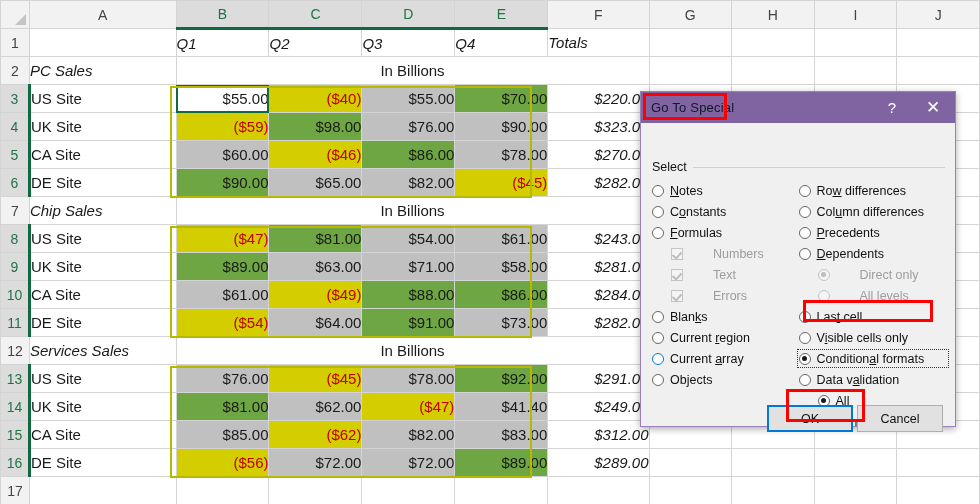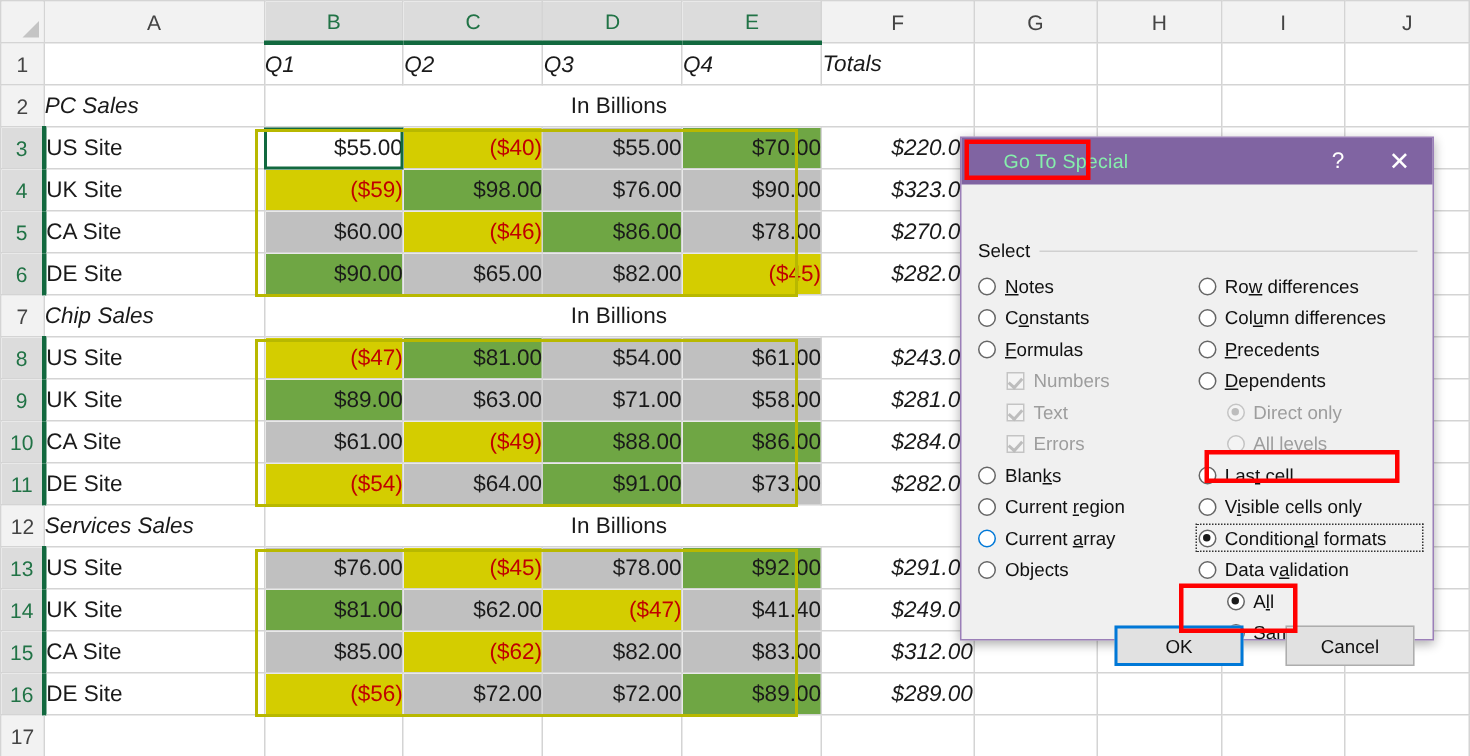--- a/index.html
+++ b/index.html
@@ -118,23 +118,23 @@
     border: 1px solid #9b7fb8;
     box-shadow: 0 2px 7px rgba(0,0,0,.33);
   }
   #titlebar {
     height: 31px;
     background: #8064a2;
     display: flex; align-items: center;
     position: relative;
   }
   #dlg-title {
-    color: #86efac;
+    color: #0f172a;
     font-size: 13px;
-    padding-left: 28px;
+    padding-left: 10px;
     letter-spacing: .2px;
   }
   .title-btns {
     margin-left: auto;
     display: flex; align-items: center;
     height: 31px;
   }
   .title-btn {
     width: 38px; height: 31px;
     display: flex; align-items: center; justify-content: center;
@@ -165,21 +165,21 @@
   .col-right { width: 150px; }
 
   .opt {
     display: flex; align-items: center;
     height: 21px;
     font-size: 12.5px;
     color: #111;
     position: relative;
   }
   .opt.indent { padding-left: 19px; }
-  .opt.dim { color: #9d9d9d; }
+  .opt.dim { color: #9d9d9d; gap: 24px; }
 
   .radio {
     width: 12px; height: 12px;
     border: 1px solid #666;
     border-radius: 50%;
     background: #fff;
     margin-right: 6px;
     flex: 0 0 auto;
     position: relative;
   }
@@ -218,24 +218,24 @@
   .focusring {
     position: absolute;
     left: -2px; top: 1px; right: -4px; bottom: 1px;
     border: 1px dotted #333;
     pointer-events: none;
   }
   .opt-focus { position: relative; }
 
   #btnrow {
     position: absolute;
-    left: 0; right: 0; bottom: 12px;
+    left: 0; right: 0; bottom: 24px;
     display: flex; justify-content: flex-end;
     padding-right: 12px;
-    gap: 28px;
+    gap: 4px;
   }
   .dlgbtn {
     width: 86px; height: 27px;
     font-size: 12.5px;
     color: #111;
     background: #e1e1e1;
     border: 1px solid #adadad;
     display: flex; align-items: center; justify-content: center;
   }
   .dlgbtn.default {

